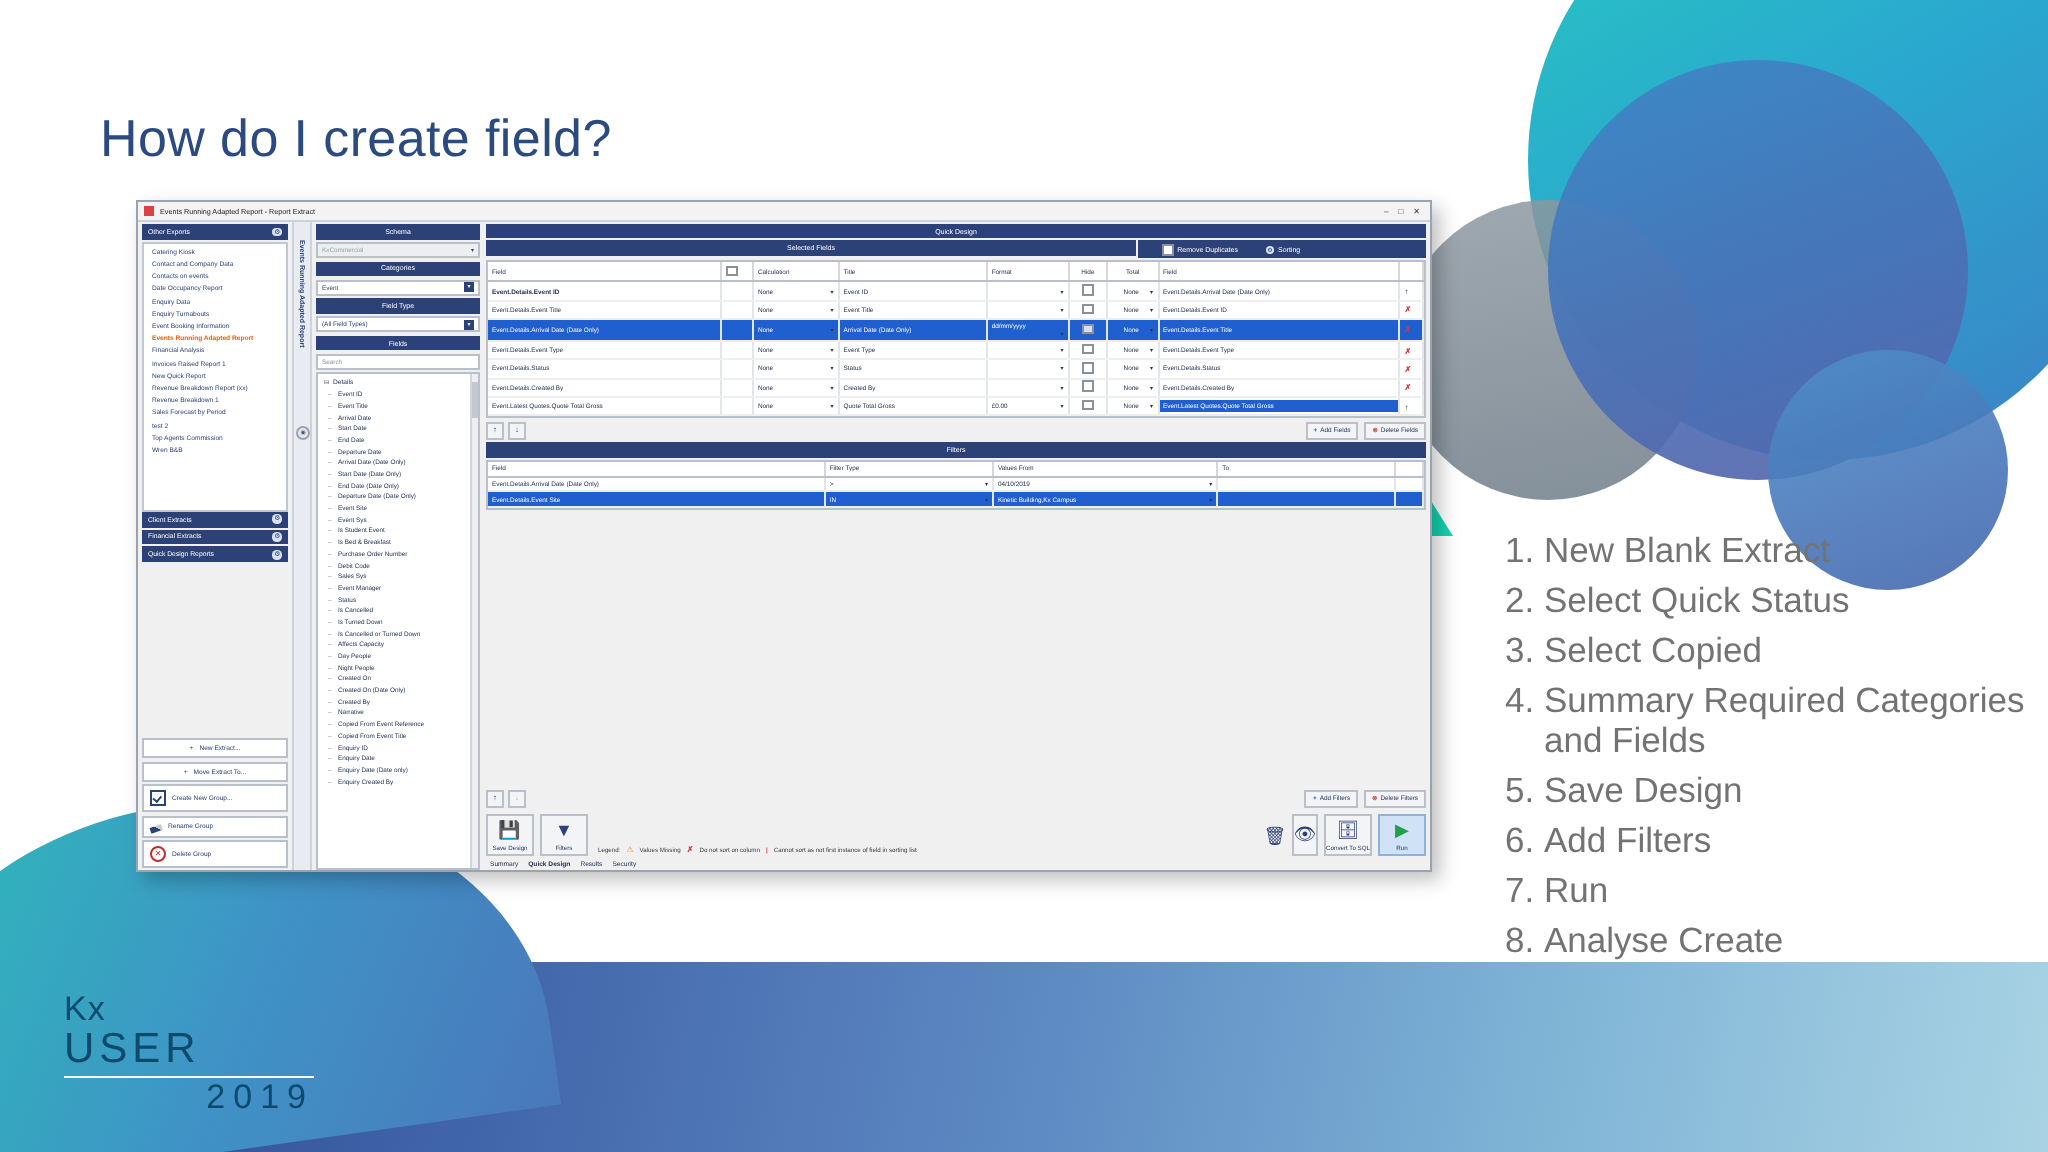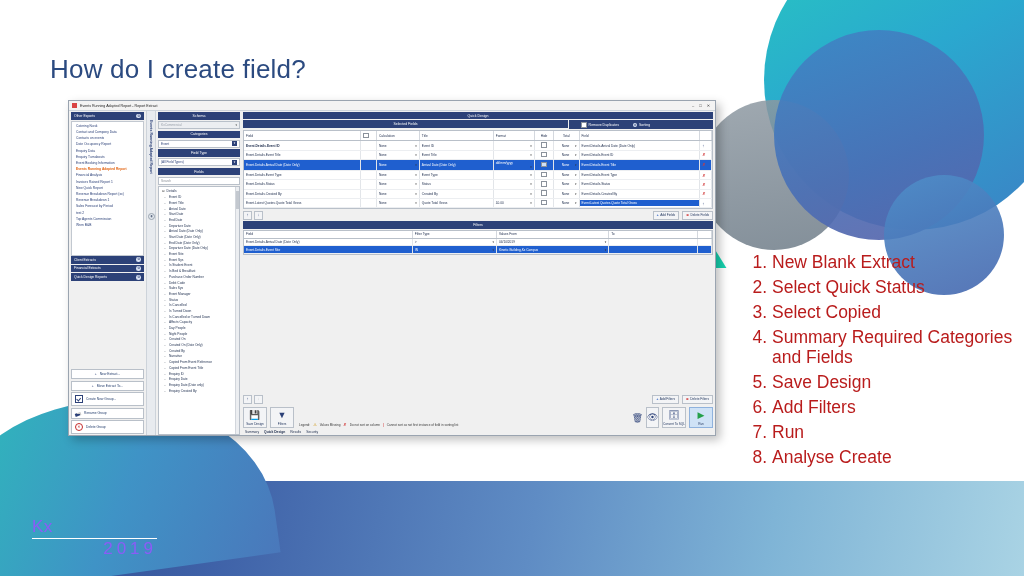--- a/index.html
+++ b/index.html
@@ -47,34 +47,34 @@
     transform:rotate(-8deg);
   }
   #deco-bottom-stripes{
     left:-10px;bottom:80px;width:210px;height:120px;overflow:hidden;
   }
   #deco-bottom-stripes i{
     display:block;position:absolute;width:300px;height:10px;background:#16d3b0;
     transform-origin:left center;
   }
   
-  #kx-logo{position:absolute;left:32px;bottom:18px;color:#8b5cf6;line-height:1.06;z-index:6;}
+  #kx-logo{position:absolute;left:32px;bottom:18px;color:#0c4a6e;line-height:1.06;z-index:6;}
   #kx-logo .l1{font-size:17px;letter-spacing:.5px;}
   #kx-logo .l2{font-size:21px;letter-spacing:2.5px;}
   #kx-logo .l3{font-size:21px;letter-spacing:2.5px;}
   #kx-logo .rule{height:1px;background:#fff;margin:2px 0 1px 0;width:125px;}
   #kx-logo .l4{font-size:17px;letter-spacing:4px;text-align:right;width:125px;}
 
   
   #slide-title{
     position:absolute;left:50px;top:54px;font-size:26px;color:#2b4a80;
     letter-spacing:.2px;z-index:5;
   }
   
-  #steps{position:absolute;left:748px;top:253px;z-index:5;color:#b91c1c;font-size:17.5px;}
+  #steps{position:absolute;left:748px;top:266px;z-index:5;color:#737373;font-size:17.5px;}
   #steps ol{margin:0;padding:0 0 0 24px;}
   #steps li{margin:0 0 5.5px 0;line-height:1.12;}
   #steps li .sub{display:block;font-size:12.5px;margin-top:1px;}
 
   
   #app-window{
     position:absolute;left:68px;top:100px;width:646px;height:334px;
     background:#f0f0f0;border:1px solid #9aa4b0;
     box-shadow:4px 4px 9px rgba(0,0,0,.25);
     font-size:3.3px;color:#1b2a4a;z-index:4;overflow:hidden;
@@ -210,20 +210,21 @@
     <i style="top: 34px; left: -40px; transform: rotate(52deg);"></i>
     <i style="top: 51px; left: -40px; transform: rotate(52deg);"></i>
     <i style="top: 68px; left: -40px; transform: rotate(52deg);"></i>
     <i style="top: 85px; left: -40px; transform: rotate(52deg);"></i>
     <i style="top: 102px; left: -40px; transform: rotate(52deg);"></i>
   </div>
 <div class="deco" id="deco-bottom-blob"></div>
 
 <div id="kx-logo">
   <div class="l1">Kx</div>
+  <div class="l2">USER</div>
   <div class="rule"></div>
   <div class="l4">2019</div>
 </div>
 
 <div id="slide-title">How do I create field?</div>
 
 <div id="steps">
   <ol id="steps-ol">
       <li><span>New Blank Extract</span></li>
       <li><span>Select Quick Status</span></li>

